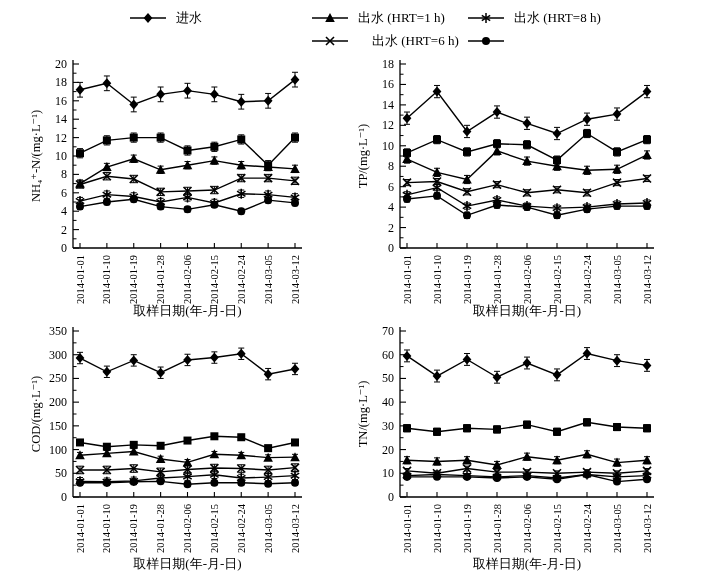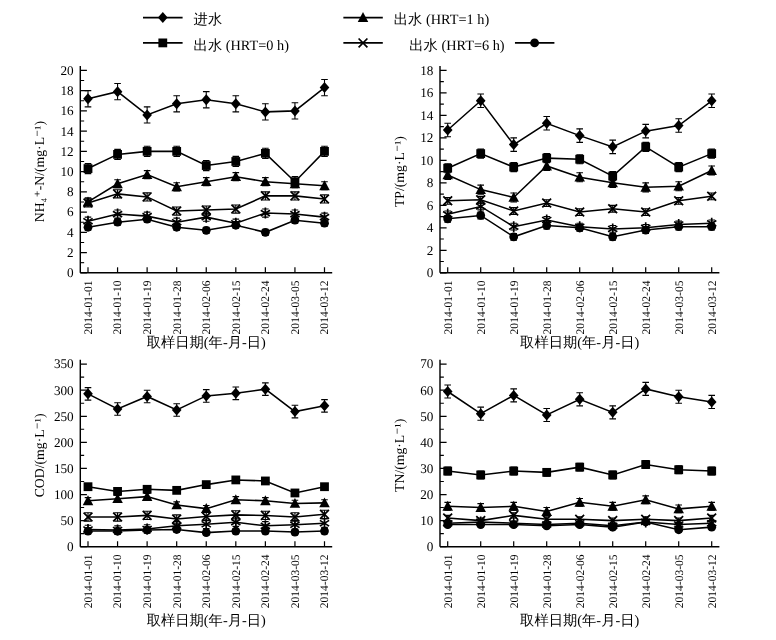--- a/index.html
+++ b/index.html
@@ -1,56 +1,56 @@
 <!DOCTYPE html>
 <html><head>
 <meta charset="utf-8">
 <style>
   html,body{margin:0;padding:0;background:#ffffff;}
   .figure{position:relative;width:705px;height:582px;background:#fff;overflow:hidden;
           font-family:"Liberation Serif","DejaVu Serif",serif;color:#000;}
   .legend{position:absolute;top:0;left:0;width:705px;height:56px;}
-  .legend-item{position:absolute;display:flex;align-items:flex-start;gap:8px;height:18px;}
+  .legend-item{position:absolute;display:flex;align-items:center;gap:8px;height:18px;}
   .legend-item span{font-size:13px;line-height:18px;white-space:nowrap;color:#000;}
   .charts{position:absolute;top:56px;left:0;display:grid;grid-template-columns:352px 353px;grid-template-rows:263px 263px;}
   svg{display:block;}
   text{fill:#000;}
 </style>
 </head>
 <body>
 
 <div class="figure">
   <div class="legend" id="legend">
       <div class="legend-item" style="left: 130px; top: 9px;">
         <svg width="38" height="14">
           <line x1="0" y1="7" x2="36" y2="7" stroke="#000000" stroke-width="1.5"></line>
           <path d="M18 2L22.4 7L18 12L13.6 7Z" fill="#000000"></path>
         </svg>
         <span>进水</span>
       </div>
-      <div class="legend-item" style="left: 130px; top: 32px;">
-        <svg width="38" height="14">
-          <line x1="0" y1="7" x2="36" y2="7" stroke="#000000" stroke-width="1.5"></line>
-          <rect x="14" y="3" width="8" height="8" fill="#000000"></rect>
-        </svg>
-        <span>出水 (HRT=0 h)</span>
-      </div>
       <div class="legend-item" style="left: 312px; top: 9px;">
         <svg width="38" height="14">
           <line x1="0" y1="7" x2="36" y2="7" stroke="#000000" stroke-width="1.5"></line>
           <path d="M18 2L22.8 11L13.2 11Z" fill="#000000"></path>
         </svg>
         <span>出水 (HRT=1 h)</span>
       </div>
       <div class="legend-item" style="left: 312px; top: 32px; gap: 22px;">
         <svg width="38" height="14">
           <line x1="0" y1="7" x2="36" y2="7" stroke="#000000" stroke-width="1.5"></line>
           <path d="M14 3L22 11M14 11L22 3" stroke="#000000" stroke-width="1.6" fill="none"></path>
         </svg>
         <span>出水 (HRT=6 h)</span>
+      </div>
+      <div class="legend-item" style="left: 468px; top: 9px;">
+        <svg width="38" height="14">
+          <line x1="0" y1="7" x2="36" y2="7" stroke="#000000" stroke-width="1.5"></line>
+          <path d="M18 2L18 12M13.8 4.4L22.2 9.6M13.8 9.6L22.2 4.4" stroke="#000000" stroke-width="1.5" fill="none"></path>
+        </svg>
+        <span>出水 (HRT=8 h)</span>
       </div>
       <div class="legend-item" style="left: 468px; top: 32px;">
         <svg width="38" height="14">
           <line x1="0" y1="7" x2="36" y2="7" stroke="#000000" stroke-width="1.5"></line>
           <circle cx="18" cy="7" r="4" fill="#000000"></circle>
         </svg>
       </div>
     </div>
   <div class="charts" id="charts">
       <svg width="352" height="263" viewBox="0 0 352 263">

